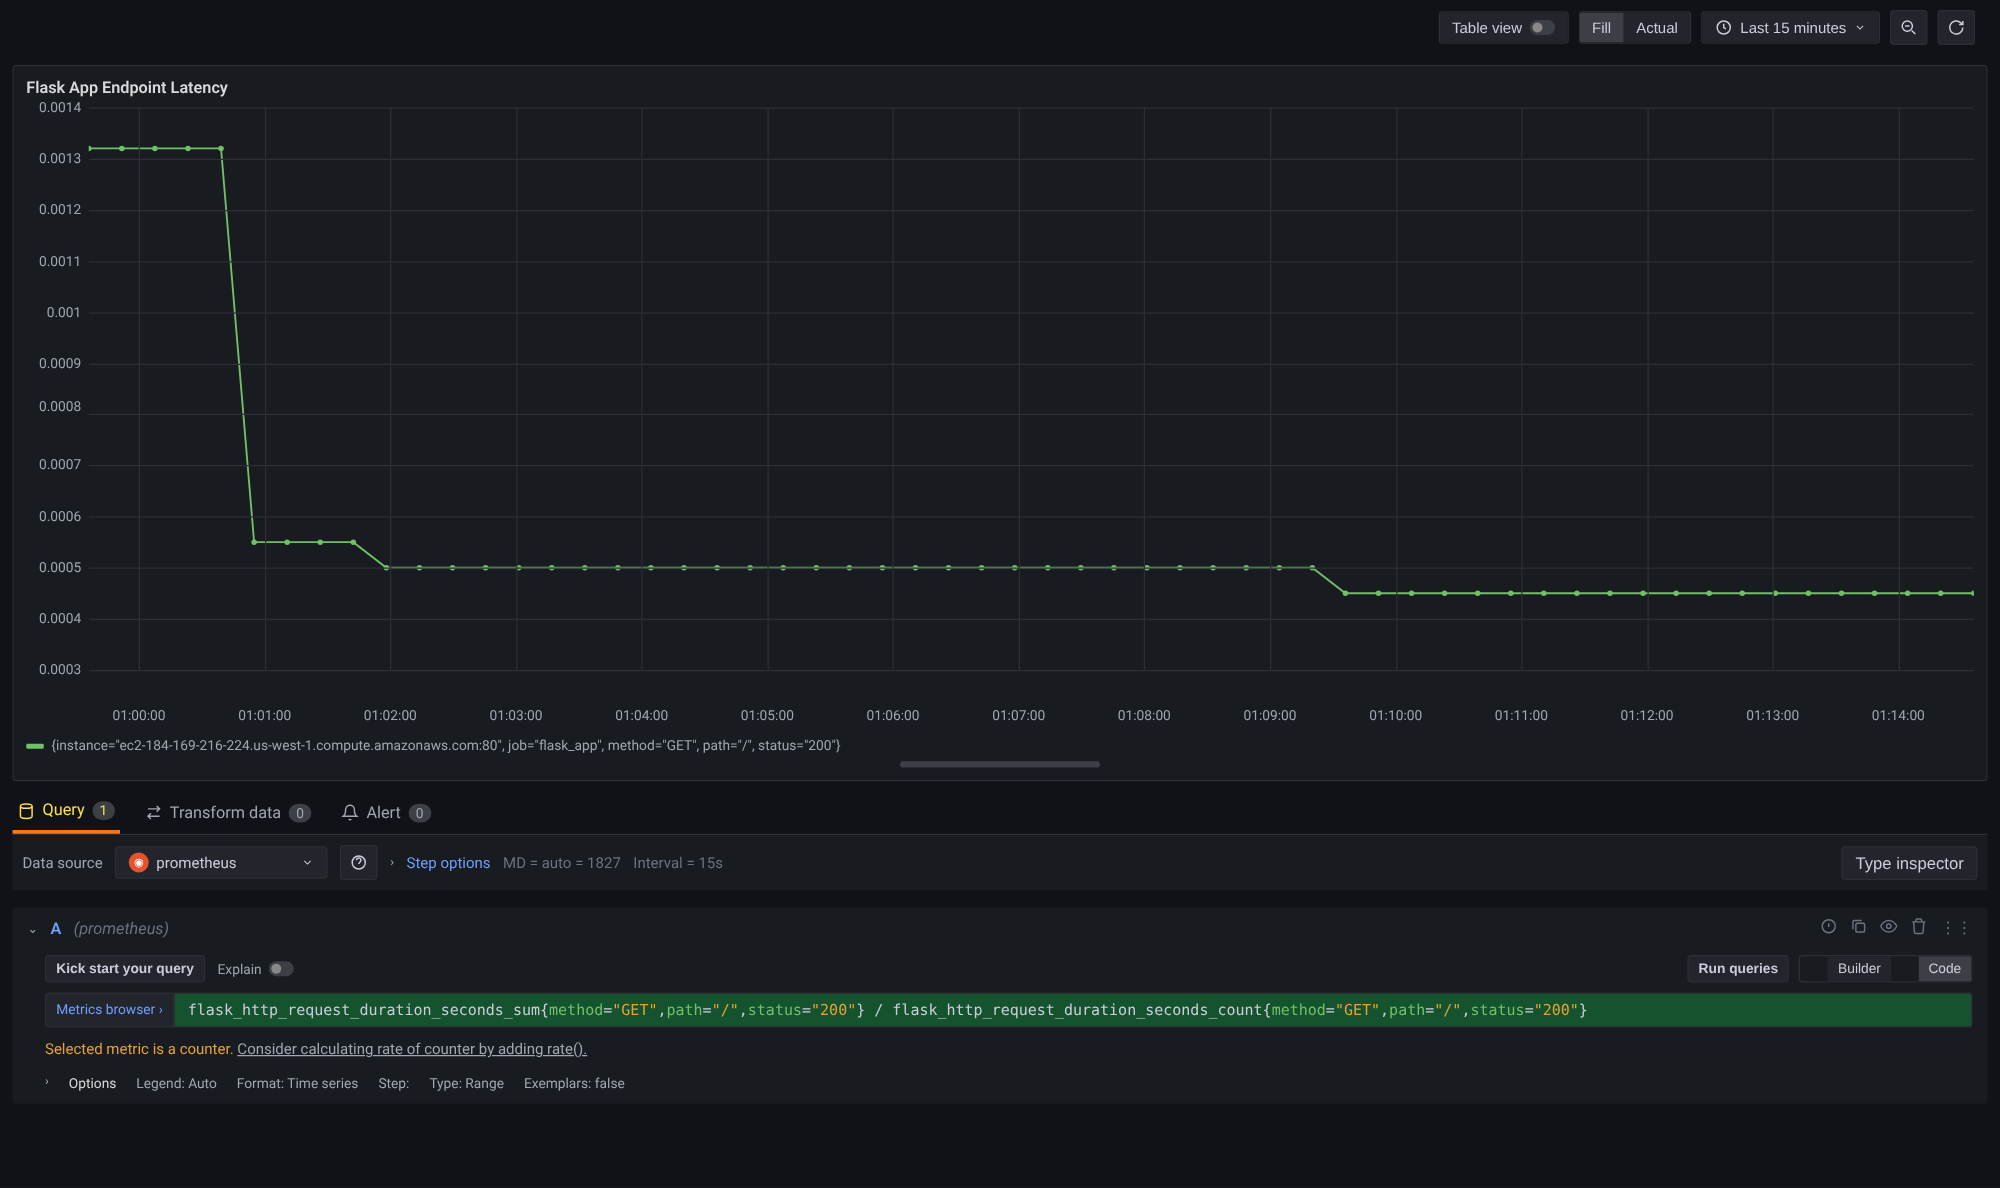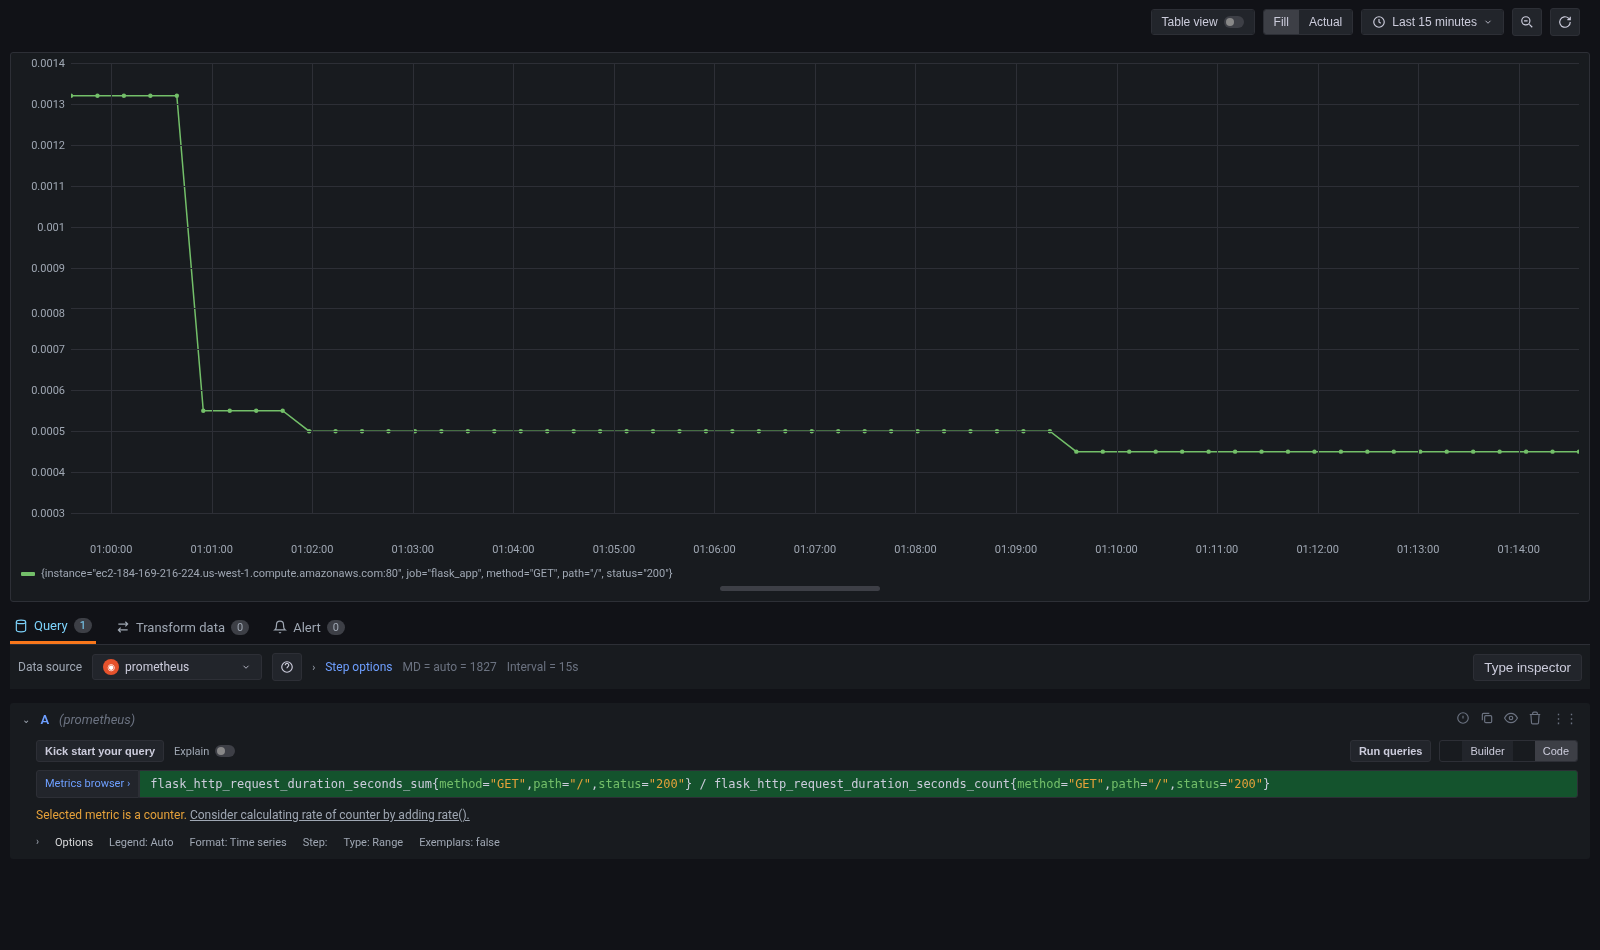--- a/index.html
+++ b/index.html
@@ -161,21 +161,21 @@
 .tab {
   padding: 8px 4px;
   display: flex;
   align-items: center;
   gap: 6px;
   cursor: pointer;
   color: #9fa7b3;
   font-size: 13px;
 }
 .tab.active {
-  color: #7dd3fc;
+  color: #fde047;
   border-bottom: 3px solid #f8771b;
 }
 .tab-badge {
   background: #3d3f46;
   border-radius: 8px;
   padding: 1px 6px;
   font-size: 11px;
 }
 .query-bar {
   margin: 0 10px;
@@ -359,29 +359,30 @@
       </svg>
   </button>
   <button class="icon-btn">
     <svg width="14" height="14" viewBox="0 0 24 24" fill="none" stroke="currentColor" stroke-width="2">
         <path d="M21 12a9 9 0 11-3-6.7L21 8M21 3v5h-5"></path>
       </svg>
   </button>
 </div>
 
 <div class="panel">
+  <div class="panel-title">Flask App Endpoint Latency</div>
   <div class="chart-container">
     <div class="y-axis" id="y-axis">
         <div class="y-tick" style="top: 0px;">0.0014</div>
         <div class="y-tick" style="top: 40.9091px;">0.0013</div>
         <div class="y-tick" style="top: 81.8182px;">0.0012</div>
         <div class="y-tick" style="top: 122.727px;">0.0011</div>
         <div class="y-tick" style="top: 163.636px;">0.001</div>
         <div class="y-tick" style="top: 204.545px;">0.0009</div>
-        <div class="y-tick" style="top: 250px;">0.0008</div>
+        <div class="y-tick" style="top: 239px;">0.0008</div>
         <div class="y-tick" style="top: 286.364px;">0.0007</div>
         <div class="y-tick" style="top: 327.273px;">0.0006</div>
         <div class="y-tick" style="top: 368.182px;">0.0005</div>
         <div class="y-tick" style="top: 409.091px;">0.0004</div>
         <div class="y-tick" style="top: 450px;">0.0003</div>
       </div>
     <div class="chart-area" id="chart-area">
       <svg class="chart-svg" id="chart-svg" preserveAspectRatio="none" viewBox="0 0 1508 450">
           <path d="M0,32.72727272727275 L26.45614035087719,32.72727272727275 L52.91228070175438,32.72727272727275 L79.36842105263158,32.72727272727275 L105.82456140350877,32.72727272727275 L132.28070175438594,347.7272727272727 L158.73684210526315,347.7272727272727 L185.19298245614033,347.7272727272727 L211.64912280701753,347.7272727272727 L238.1052631578947,368.1818181818182 L264.5614035087719,368.1818181818182 L291.0175438596491,368.1818181818182 L317.4736842105263,368.1818181818182 L343.9298245614035,368.1818181818182 L370.38596491228066,368.1818181818182 L396.84210526315786,368.1818181818182 L423.29824561403507,368.1818181818182 L449.7543859649123,368.1818181818182 L476.2105263157894,368.1818181818182 L502.66666666666663,368.1818181818182 L529.1228070175438,368.1818181818182 L555.578947368421,368.1818181818182 L582.0350877192982,368.1818181818182 L608.4912280701755,368.1818181818182 L634.9473684210526,368.1818181818182 L661.4035087719298,368.1818181818182 L687.859649122807,368.1818181818182 L714.3157894736842,368.1818181818182 L740.7719298245613,368.1818181818182 L767.2280701754387,368.1818181818182 L793.6842105263157,368.1818181818182 L820.140350877193,368.1818181818182 L846.5964912280701,368.1818181818182 L873.0526315789474,368.1818181818182 L899.5087719298245,368.1818181818182 L925.9649122807018,368.1818181818182 L952.4210526315788,368.1818181818182 L978.8771929824562,368.1818181818182 L1005.3333333333333,388.6363636363636 L1031.7894736842106,388.6363636363636 L1058.2456140350876,388.6363636363636 L1084.701754385965,388.6363636363636 L1111.157894736842,388.6363636363636 L1137.6140350877192,388.6363636363636 L1164.0701754385964,388.6363636363636 L1190.5263157894738,388.6363636363636 L1216.982456140351,388.6363636363636 L1243.438596491228,388.6363636363636 L1269.8947368421052,388.6363636363636 L1296.3508771929826,388.6363636363636 L1322.8070175438595,388.6363636363636 L1349.2631578947369,388.6363636363636 L1375.719298245614,388.6363636363636 L1402.1754385964912,388.6363636363636 L1428.6315789473683,388.6363636363636 L1455.0877192982457,388.6363636363636 L1481.5438596491226,388.6363636363636 L1508,388.6363636363636" stroke="#73bf69" stroke-width="1.5" fill="none"></path>
           <circle cx="0" cy="32.72727272727275" r="2.2" fill="#73bf69"></circle>

